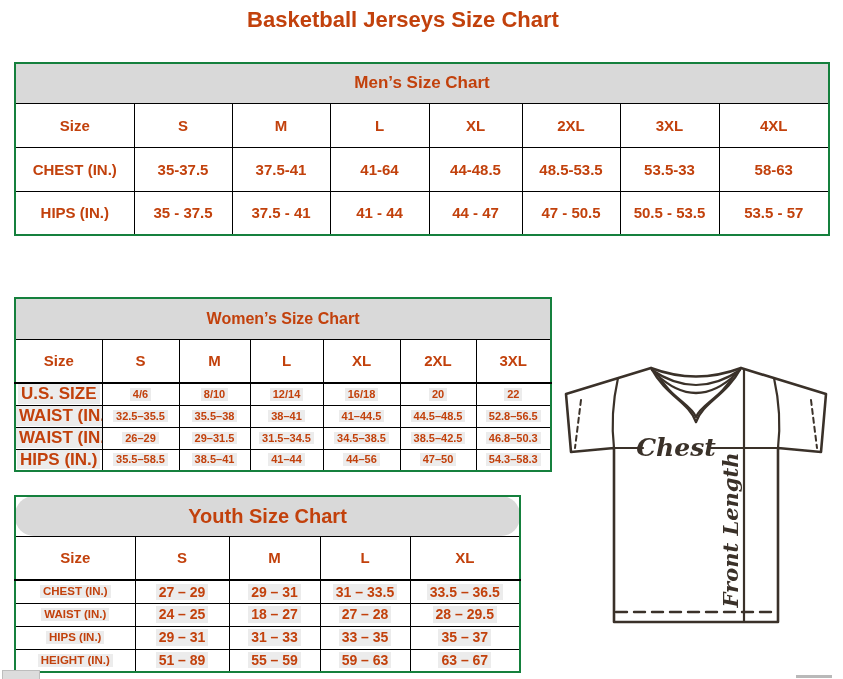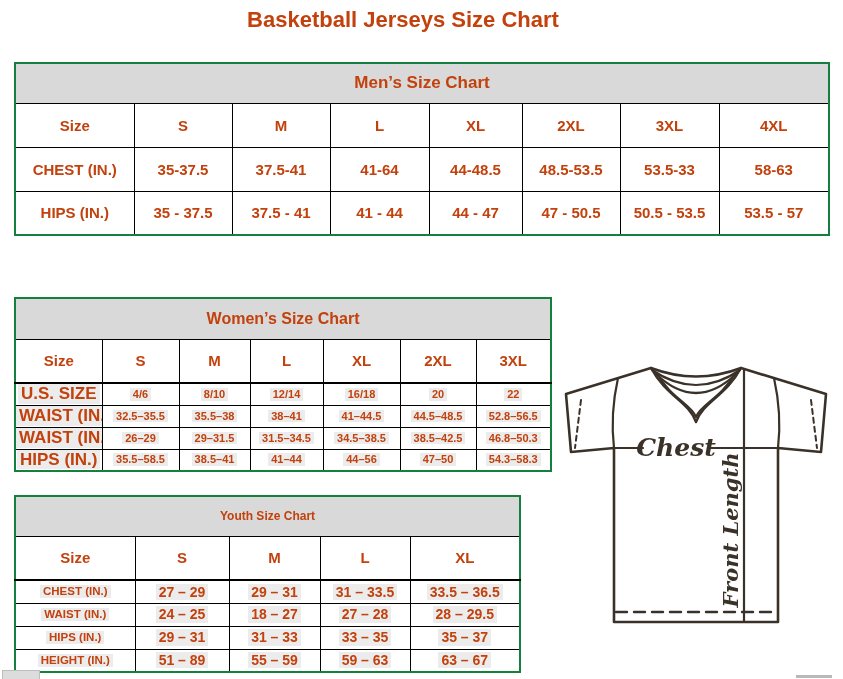--- a/index.html
+++ b/index.html
@@ -27,21 +27,21 @@
   .mens .head-row td  { height:44px; font-size:15px; }
   .mens .data-row td  { height:44px; font-size:15px; }
   
   .womens { left:14px; top:297px; width:536px; }
   .womens .title-row td { height:41px; font-size:16px; }
   .womens .head-row td  { height:44px; font-size:15px; border-bottom-width:2px; }
   .womens .data-row td  { height:22px; font-size:11px; }
   .womens .data-row td.lbl { font-size:17px; }
   
   .youth { left:14px; top:495px; width:505px; }
-  .youth .title-row td { height:40px; font-size:12px; }
+  .youth .title-row td { height:40px; font-size:20px;border-radius:19px; }
   .youth .head-row td  { height:44px; font-size:15px; border-bottom-width:2px; }
   .youth .data-row td  { height:23px; font-size:14px; }
   .youth .data-row td.lbl { font-size:11.5px; }
   
   .hl { background:#ececec; padding:0 3px; display:inline-block; line-height:1.15; }
   
   .jersey-wrap { position:absolute; left:558px; top:358px; width:282px; height:318px; }
   .jersey-wrap svg { display:block; width:100%; height:100%; }
   
   .artifact-left {

